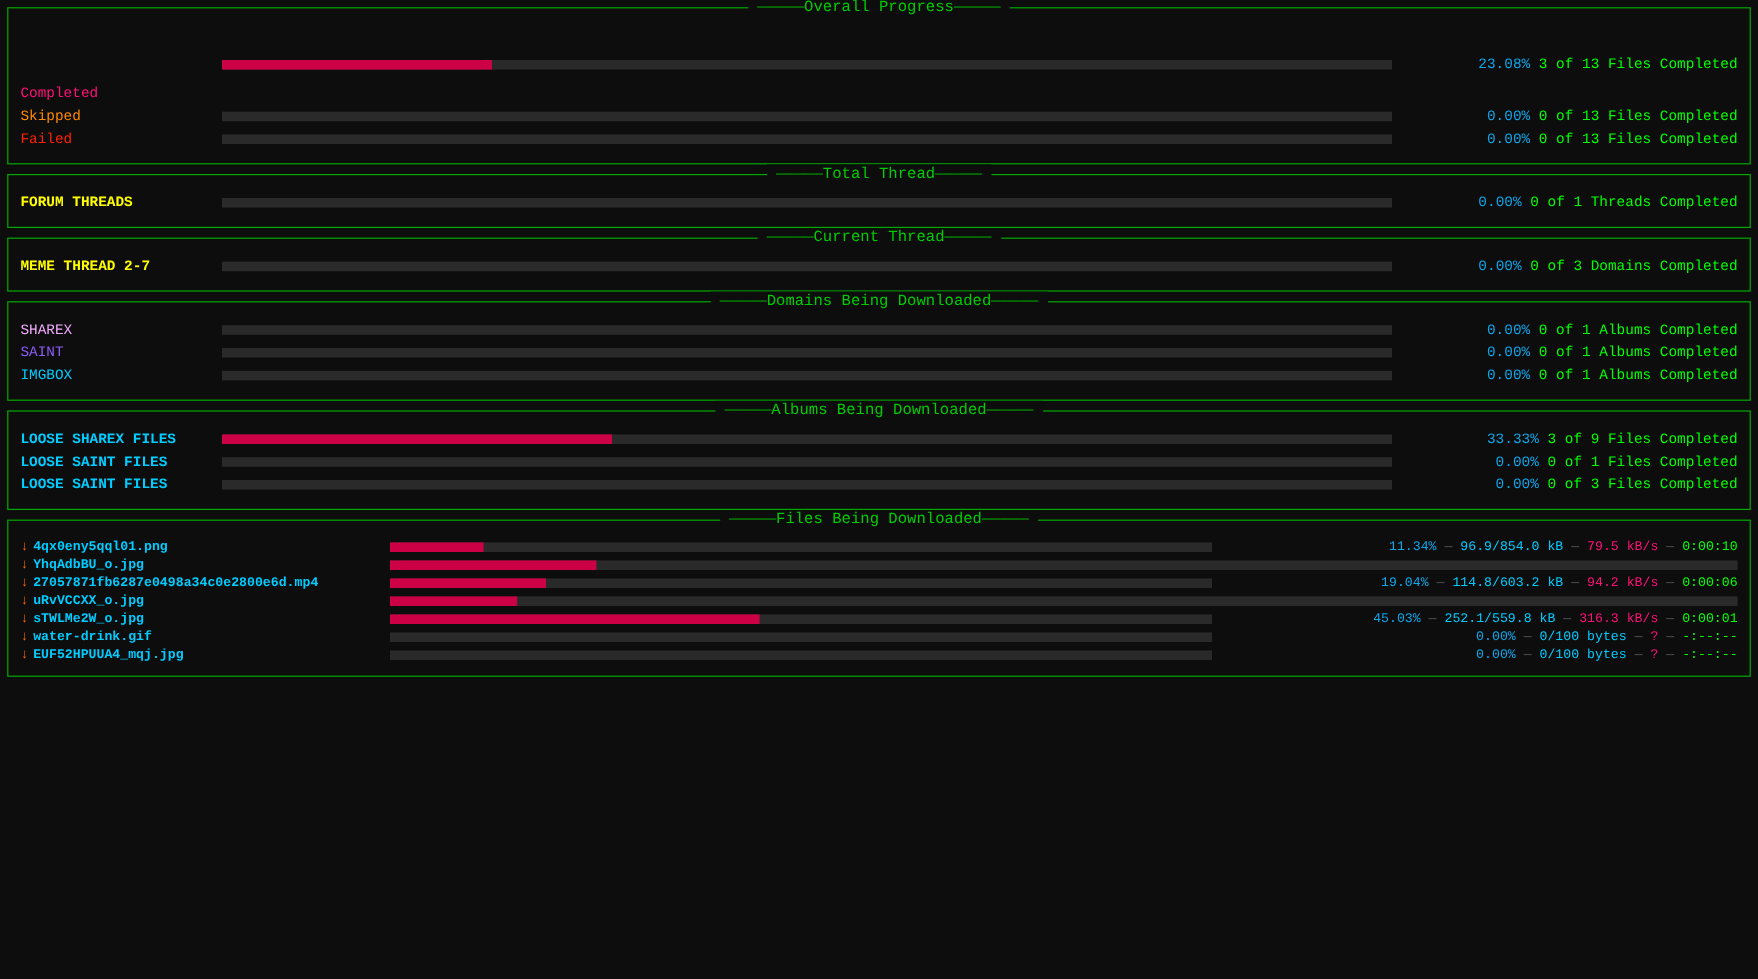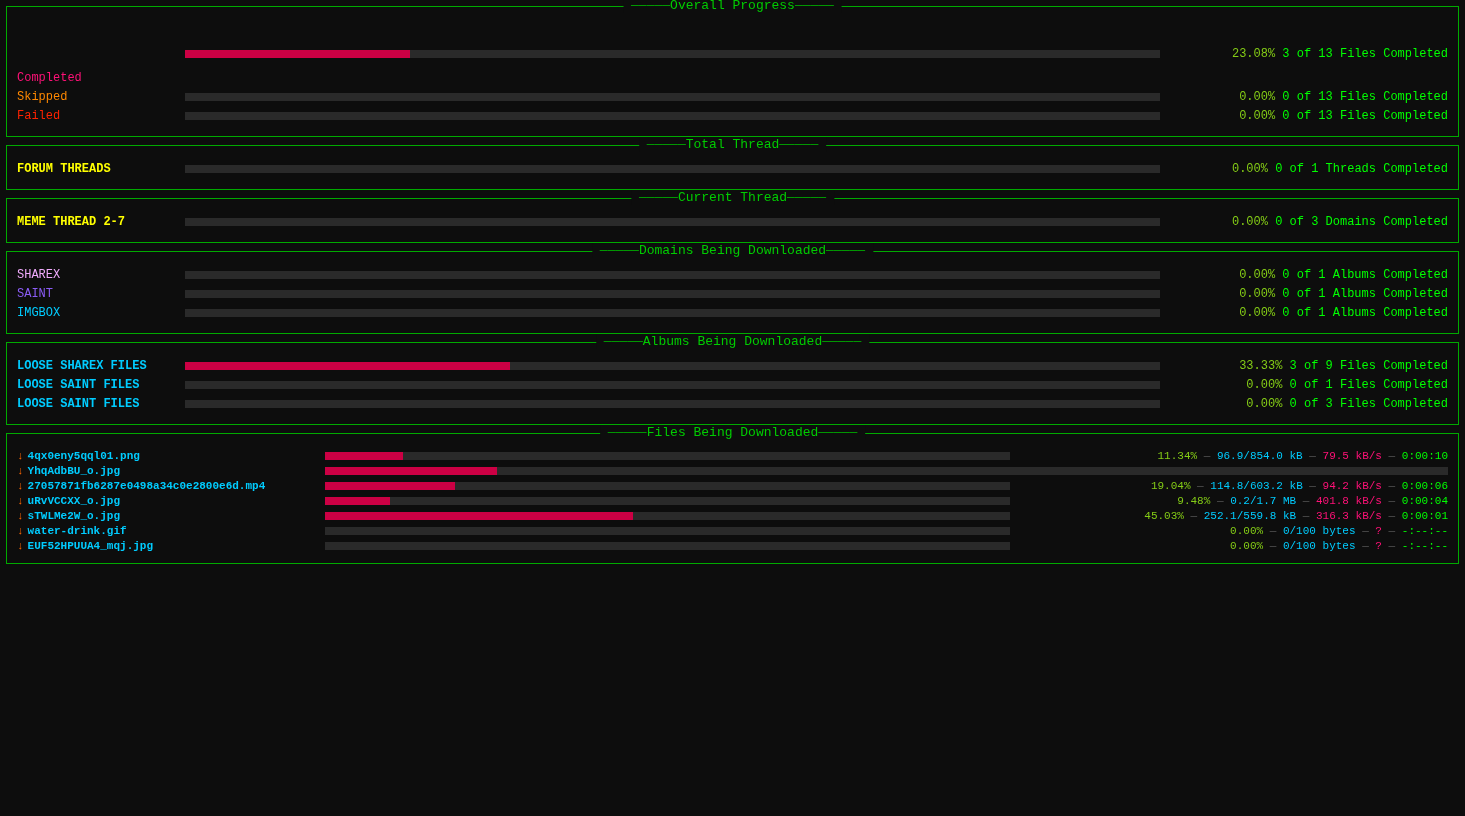--- a/index.html
+++ b/index.html
@@ -77,21 +77,21 @@
     .label-saint { color: #8b5cf6; }
     .label-imgbox { color: #00ccff; }
     .label-album { color: #00ccff; font-weight: bold; }
     .label-file { color: #00ccff; font-weight: bold; }
 
     .file-icon {
       color: #ff6600;
       margin-right: 4px;
     }
 
-    .stat-pct { color: #84cc16; text-align: center; }
+    .stat-pct { color: #0ea5e9; text-align: center; }
     .stat-size { color: #00ccff; }
     .stat-speed { color: #ff1177; }
     .stat-time { color: #00ff00; }
     .stat-sep { color: #555; }
 
     .files-section .progress-row {
       margin: 3px 0;
     }
 
     .files-section .row-label {
@@ -301,29 +301,20 @@
       </span>
     </div>
 
     <div class="progress-row">
       <span class="row-label label-file">
         <span class="file-icon">↓</span>uRvVCCXX_o.jpg
       </span>
       <div class="progress-bar-container">
         <div class="progress-bar-fill" style="width:9.48%"></div>
       </div>
-      <span class="row-stats">
-        <span class="stat-pct">9.48%</span>
-        <span class="stat-sep"> — </span>
-        <span class="stat-size">0.2/1.7 MB</span>
-        <span class="stat-sep"> — </span>
-        <span class="stat-speed">401.8 kB/s</span>
-        <span class="stat-sep"> — </span>
-        <span class="stat-time">0:00:04</span>
-      </span>
     </div>
 
     <div class="progress-row">
       <span class="row-label label-file">
         <span class="file-icon">↓</span>sTWLMe2W_o.jpg
       </span>
       <div class="progress-bar-container">
         <div class="progress-bar-fill" style="width:45.03%"></div>
       </div>
       <span class="row-stats">

